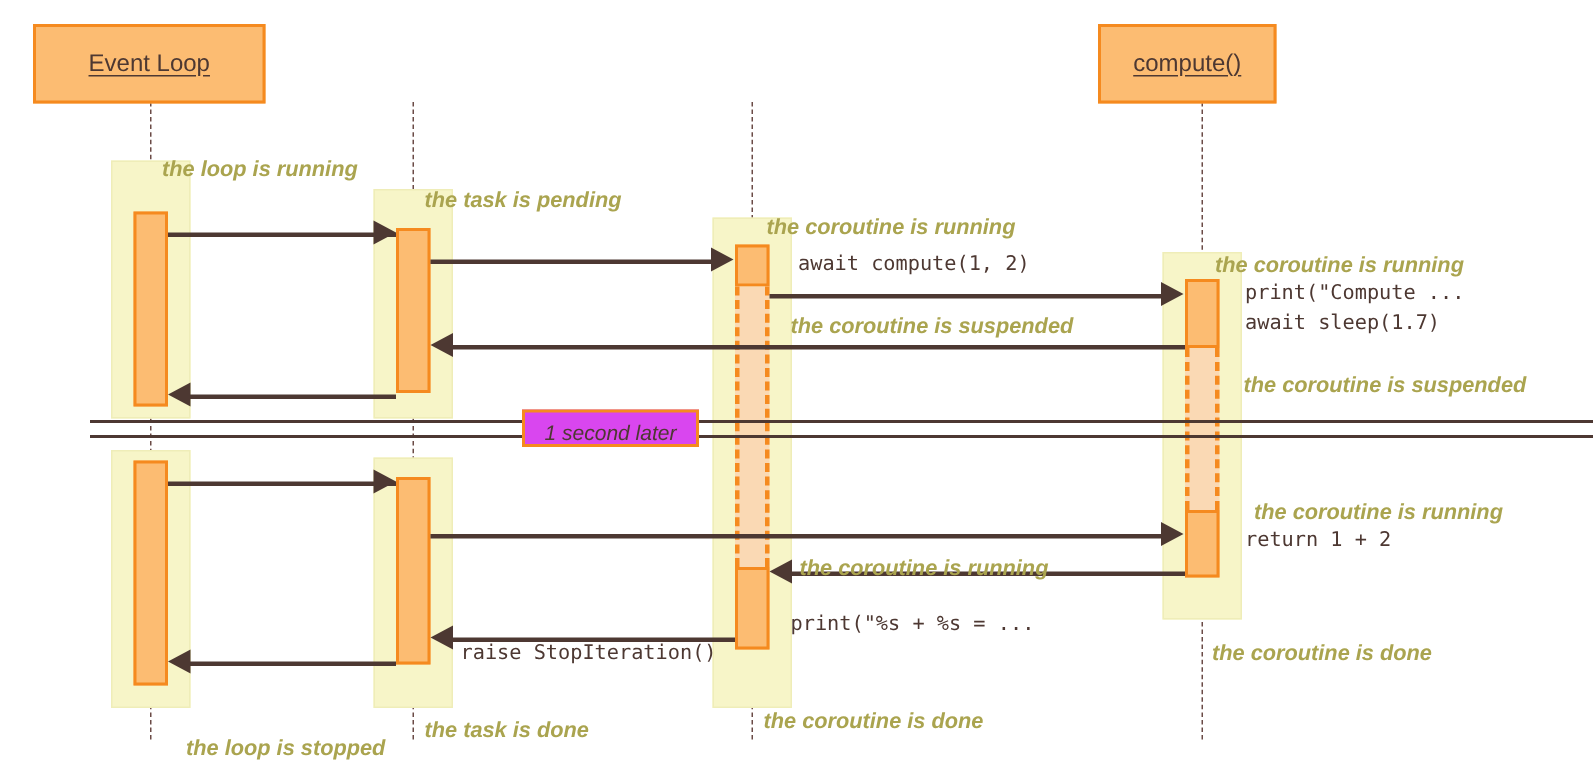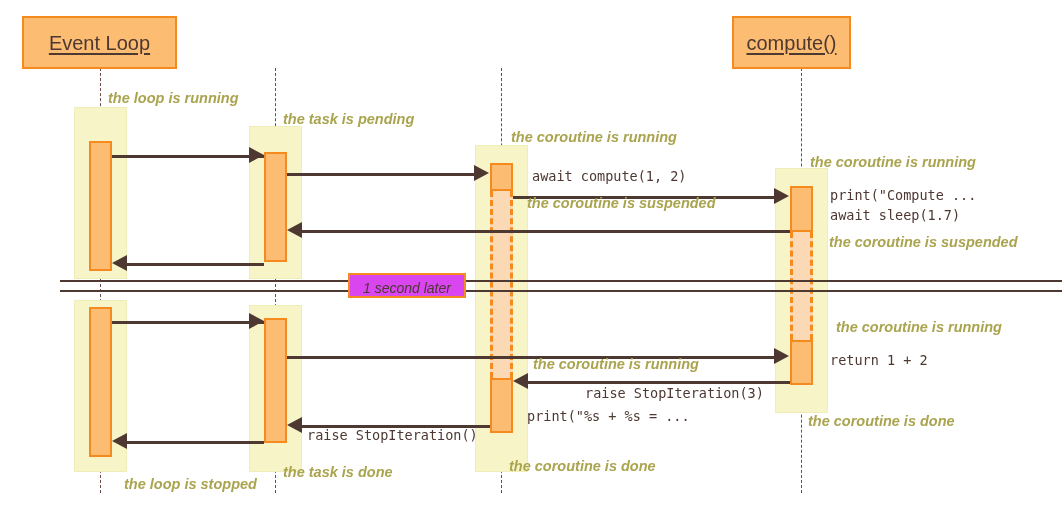--- a/index.html
+++ b/index.html
@@ -6,21 +6,21 @@
   body{font-family:"Liberation Sans",sans-serif;}
   #canvas{position:relative;width:1062px;height:513px;background:#ffffff;overflow:hidden;}
 
   
   .participant{
     position:absolute;box-sizing:border-box;
     background:#FCBC72;border:2px solid #F58A1F;
     display:flex;align-items:center;justify-content:center;
   }
   .participant .plabel{
-    color:#4D3832;font-size:20px;line-height:18px;
+    color:#4D3832;font-size:16px;line-height:18px;
     text-decoration:underline;text-underline-offset:3px;white-space:nowrap;
   }
 
   
   .lifeline{
     position:absolute;width:0;border-left:1px dashed #6B4B46;
   }
 
   
   .grp{
@@ -47,21 +47,21 @@
   
   .msg{
     position:absolute;color:#4D3832;
     font-family:"DejaVu Sans Mono","Liberation Mono",monospace;
     font-size:13.5px;line-height:17px;white-space:pre;
   }
   .note{
     position:absolute;color:#A8A martians;
   }
   .note{
-    position:absolute;color:#A9A košer;
+    position:absolute;color:#A9A košer;margin-top:15px;
   }
   .note{
     position:absolute;
     color:#AAA44F;font-style:italic;font-size:14.5px;line-height:16px;
     white-space:nowrap;font-family:"Liberation Sans",sans-serif;font-weight:600;
   }
 
   
   .divline{position:absolute;height:0;border-top:2px solid #4D3832;left:60px;width:1002px;}
   .divbox{
@@ -146,21 +146,20 @@
     <span class="plabel">Event Loop</span>
   </div>
   <div class="participant" style="left:732px;top:16px;width:119px;height:53px;">
     <span class="plabel">compute()</span>
   </div>
 
   <div class="msg" style="left:532px;top:168px;">await compute(1, 2)</div>
   <div class="msg" style="left:830px;top:187px;">print("Compute ...</div>
   <div class="msg" style="left:830px;top:207px;">await sleep(1.7)</div>
   <div class="msg" style="left:830px;top:352px;">return 1 + 2</div>
-  <div class="msg" style="left:585px;top:385px;">raise StopIteration(3)</div>
   <div class="msg" style="left:527px;top:408px;">print("%s + %s = ...</div>
   <div class="msg" style="left:307px;top:427px;">raise StopIteration()</div>
 
   <div class="note" style="left:108px;top:90px;">the loop is running</div>
   <div class="note" style="left:283px;top:111px;">the task is pending</div>
   <div class="note" style="left:511px;top:129px;">the coroutine is running</div>
   <div class="note" style="left:810px;top:154px;">the coroutine is running</div>
   <div class="note" style="left:527px;top:195px;">the coroutine is suspended</div>
   <div class="note" style="left:829px;top:234px;">the coroutine is suspended</div>
   <div class="note" style="left:836px;top:319px;">the coroutine is running</div>

